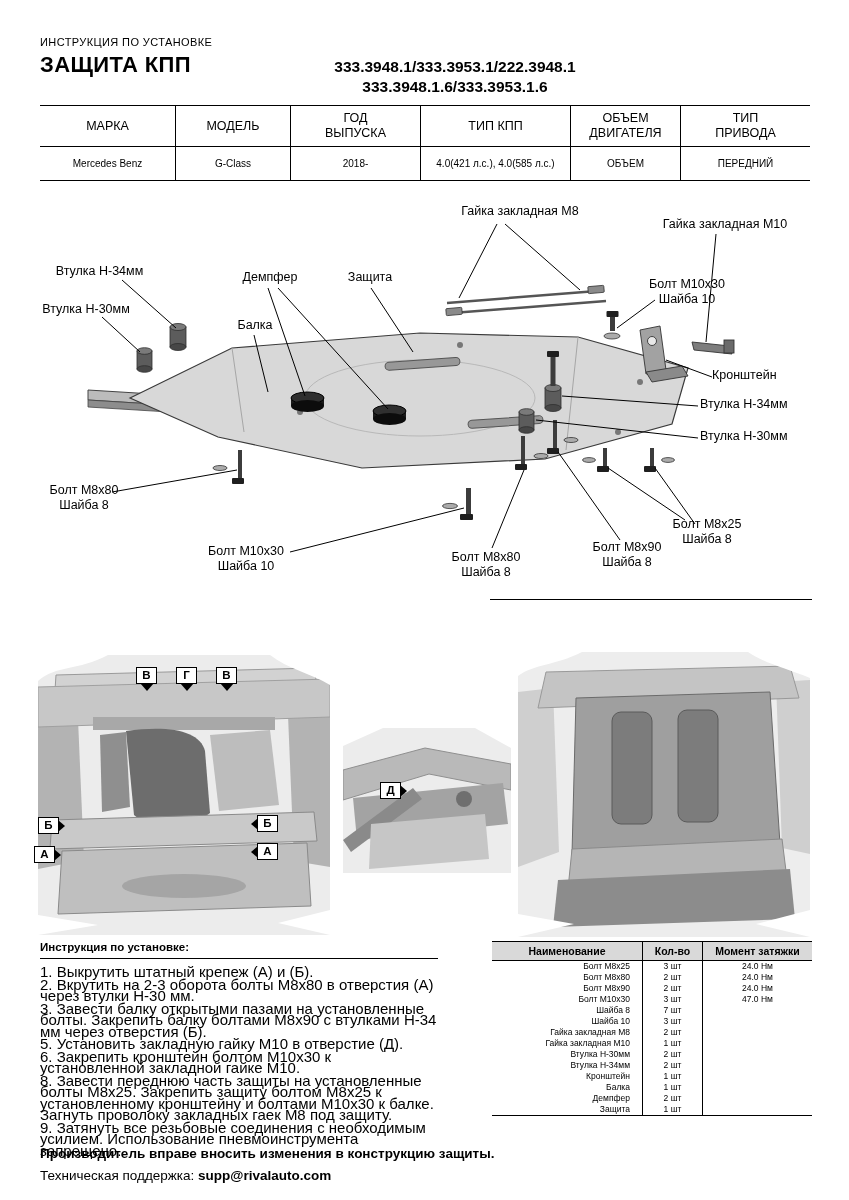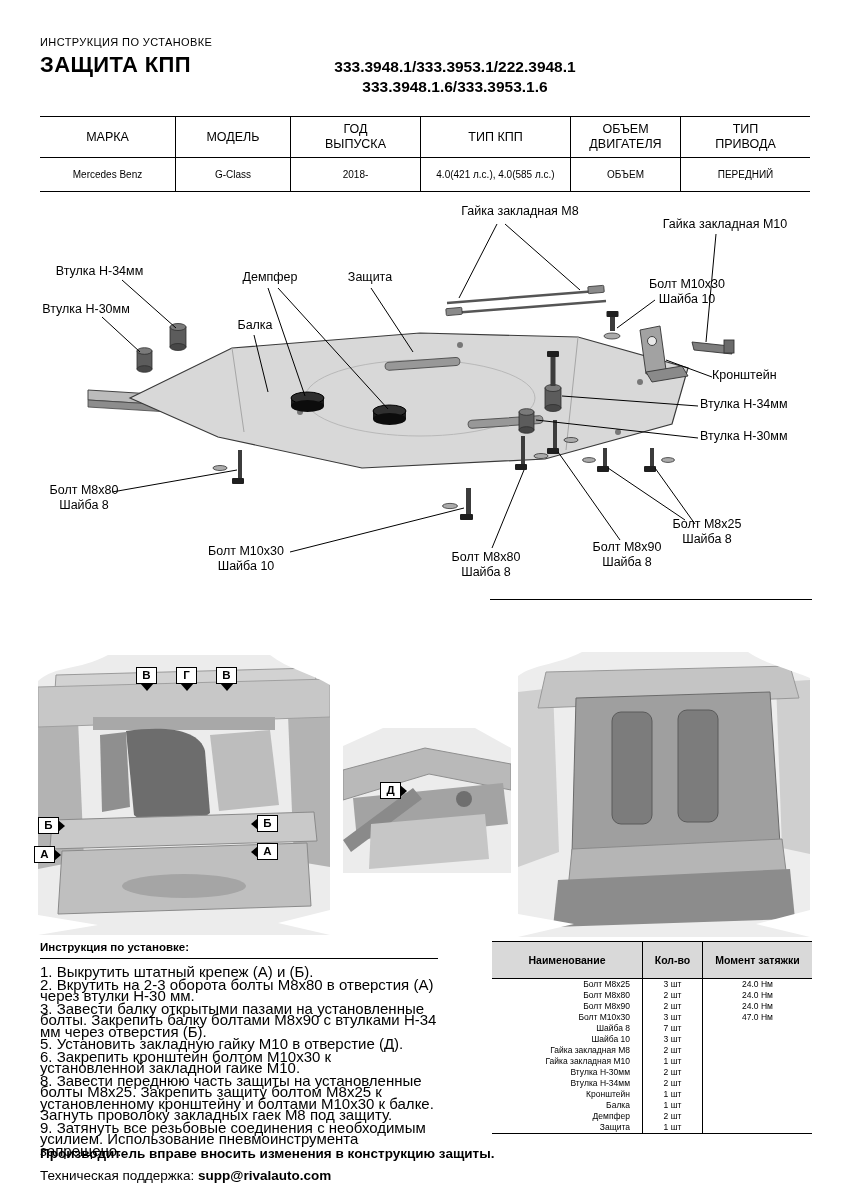--- a/index.html
+++ b/index.html
@@ -11,21 +11,21 @@
     overflow:hidden;
   }
   .abs { position:absolute; }
 
   
   .title-l1 { font-size:11px; letter-spacing:.4px; }
   .title-l2 { font-size:22px; font-weight:bold; margin-top:4px; letter-spacing:.4px; }
   .pnums { text-align:center; font-weight:bold; font-size:15.5px; line-height:20px; }
 
   
-  .spec-table { border-top:1px solid #000; border-bottom:1px solid #000;margin-top:11px; }
+  .spec-table { border-top:1px solid #000; border-bottom:1px solid #000; }
   .spec-row { display:grid; grid-template-columns:135px 115px 130px 150px 110px 130px; }
   .spec-head { border-bottom:1px solid #000; }
   .spec-cell {
     text-align:center; white-space:pre-line; display:flex;
     align-items:center; justify-content:center; padding:4px 3px;
   }
   .spec-row .spec-cell + .spec-cell { border-left:1px solid #000; }
   .spec-head .spec-cell { font-size:12.5px; min-height:40px; line-height:15px; }
   .spec-data .spec-cell { font-size:10px; min-height:33px; }
 
@@ -63,21 +63,21 @@
   }
   .inst-step { font-size:15px; line-height:11.5px; margin-bottom:1px; }
 
   
   .parts-title { font-size:12.5px; font-weight:bold; margin-bottom:5px; padding-left:12px; }
   .parts-table { border-top:1px solid #000; border-bottom:1px solid #000; }
   .parts-row { display:grid; grid-template-columns:150px 60px 110px; }
   .parts-row > div + div { border-left:1px solid #000; }
   .parts-head { background:#d9d9d9; border-bottom:1px solid #000; }
   .parts-head > div {
-    font-size:10.5px; font-weight:bold; text-align:center; padding:12px 0;
+    font-size:10.5px; font-weight:bold; text-align:center; padding:3px 0;
   }
   .parts-data > div { font-size:8.5px; line-height:11px; }
   .parts-data .p-name { text-align:right; padding-right:12px; }
   .parts-data .p-qty { text-align:center; }
   .parts-data .p-torque { text-align:center; }
 
   
   .foot-l1 { font-size:13.5px; font-weight:bold; }
   .foot-l2 { font-size:13.5px; margin-top:7px; }
   .foot-l2 b { font-weight:bold; }

